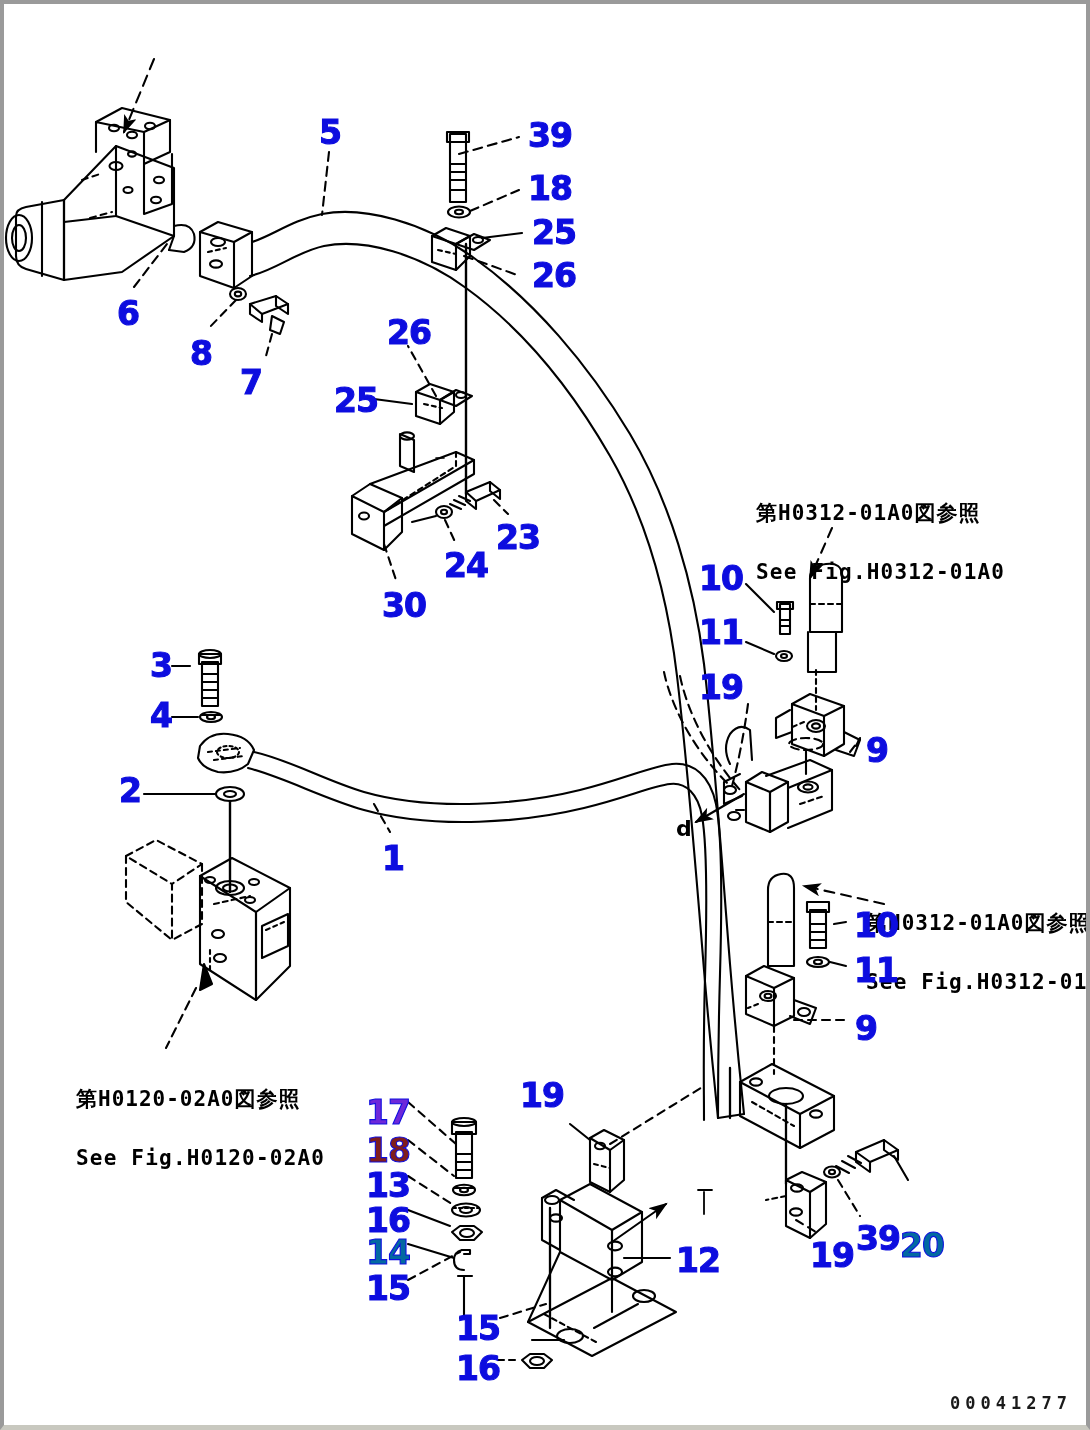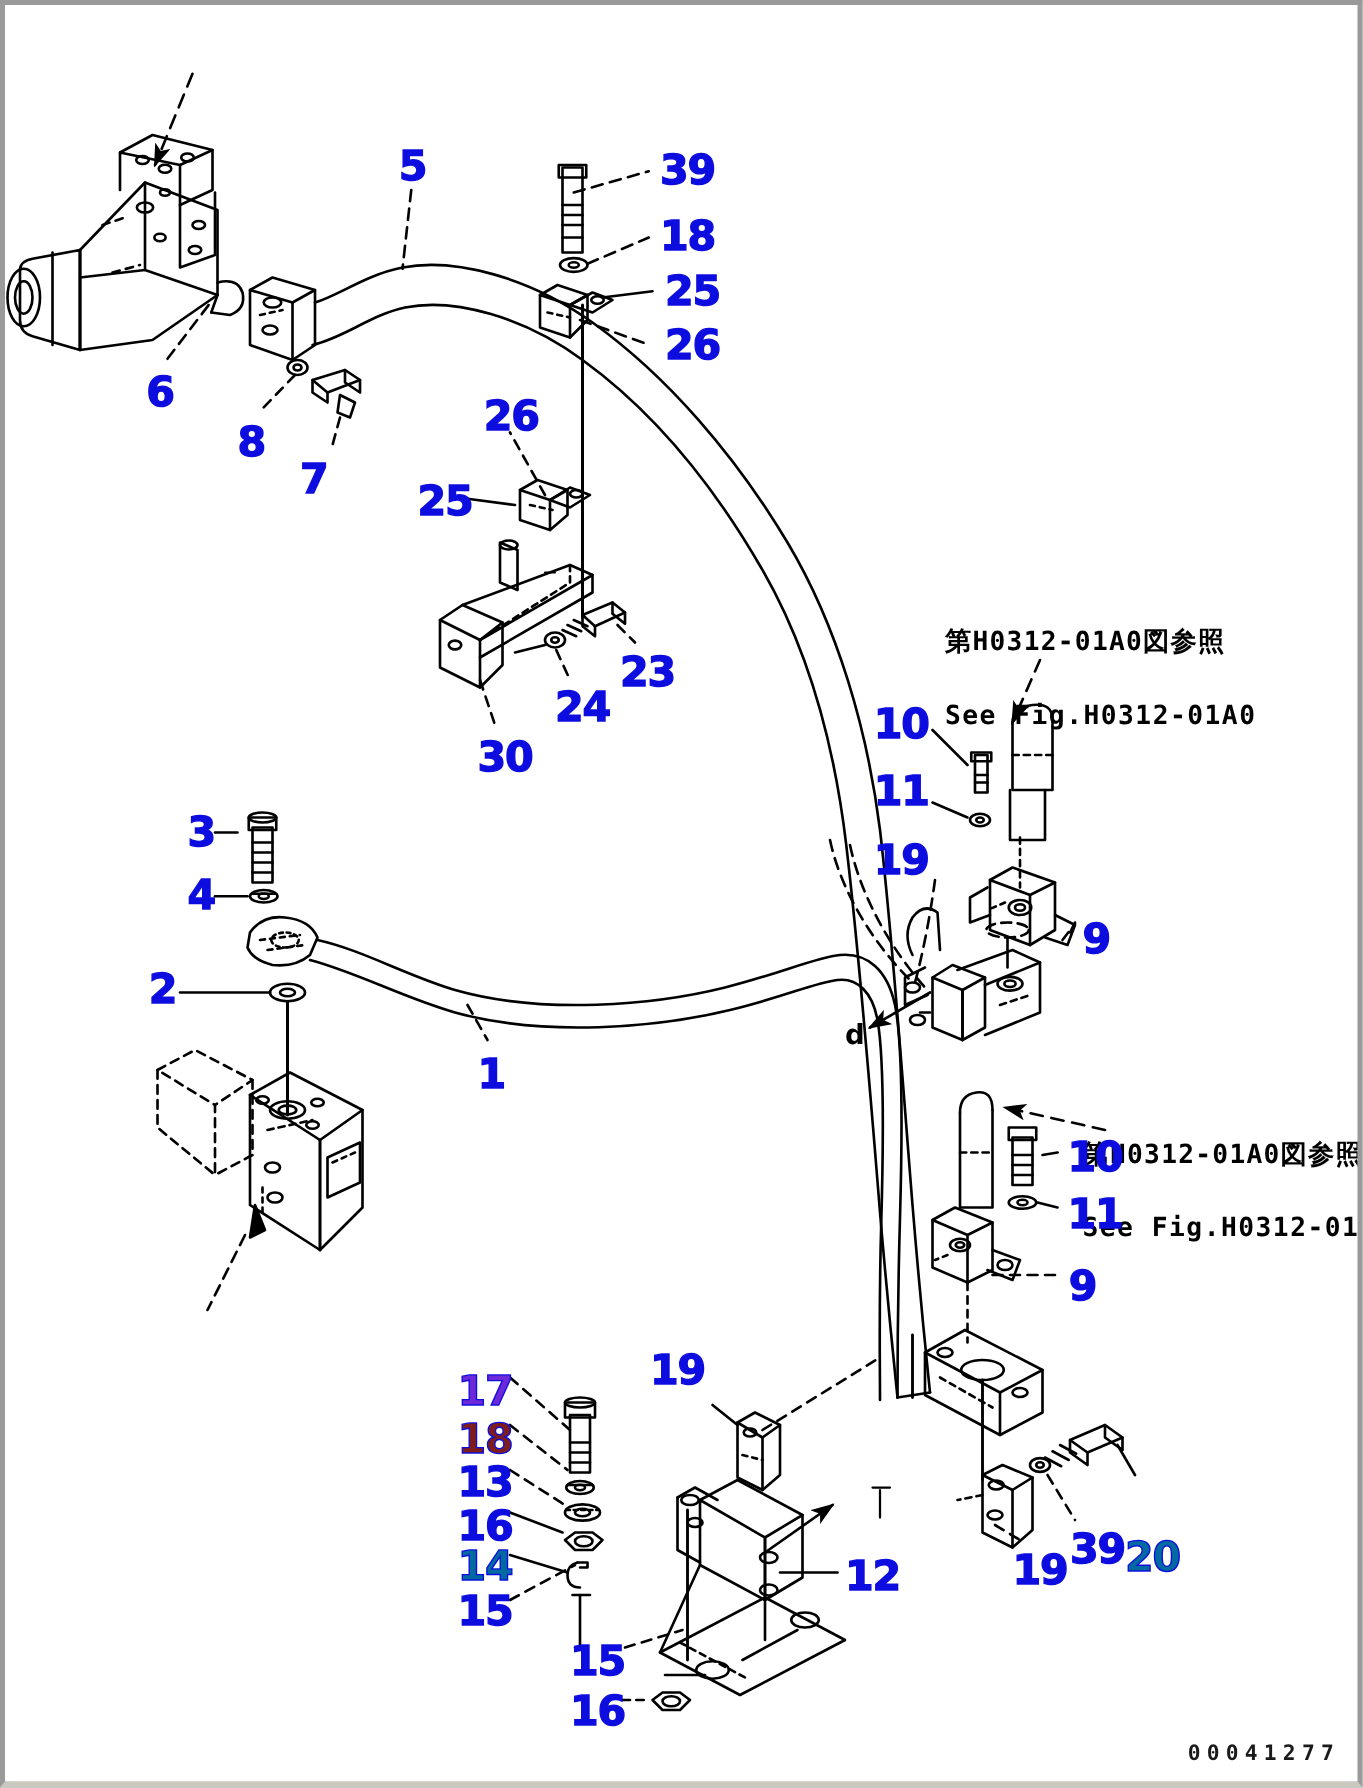--- a/index.html
+++ b/index.html
@@ -515,20 +515,24 @@
   <div class="refnote" id="note-right1">
     <span class="jp">第H0312-01A0図参照</span>
     <span class="en">See Fig.H0312-01A0</span>
   </div>
 
   <div class="refnote" id="note-right2">
     <span class="jp">第H0312-01A0図参照</span>
     <span class="en">See Fig.H0312-01A0</span>
   </div>
 
+  <div class="refnote" id="note-botleft">
+    <span class="jp">第H0120-02A0図参照</span>
+    <span class="en">See Fig.H0120-02A0</span>
+  </div>
 
   <div id="callout-layer">
       <div class="cal" style="left: 315px; top: 112px; color: rgb(13, 13, 223);">5</div>
       <div class="cal" style="left: 524px; top: 115px; color: rgb(13, 13, 223);">39</div>
       <div class="cal" style="left: 524px; top: 168px; color: rgb(13, 13, 223);">18</div>
       <div class="cal" style="left: 528px; top: 212px; color: rgb(13, 13, 223);">25</div>
       <div class="cal" style="left: 528px; top: 255px; color: rgb(13, 13, 223);">26</div>
       <div class="cal" style="left: 113px; top: 293px; color: rgb(13, 13, 223);">6</div>
       <div class="cal" style="left: 186px; top: 333px; color: rgb(13, 13, 223);">8</div>
       <div class="cal" style="left: 236px; top: 362px; color: rgb(13, 13, 223);">7</div>

